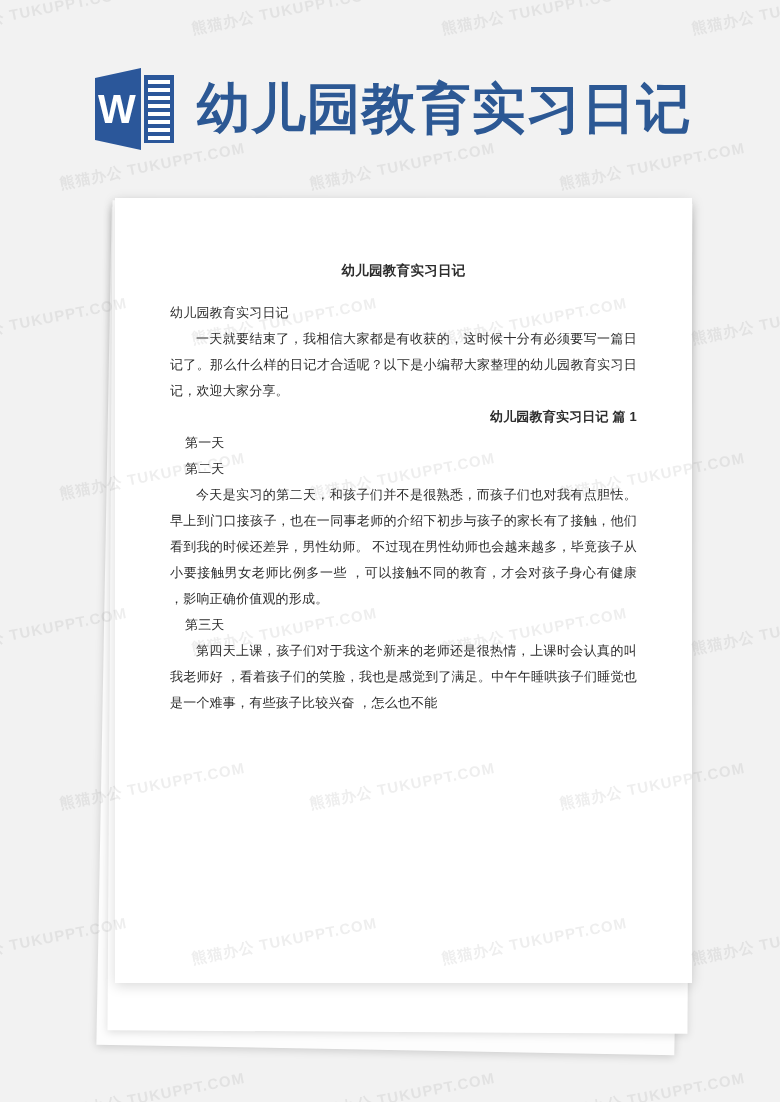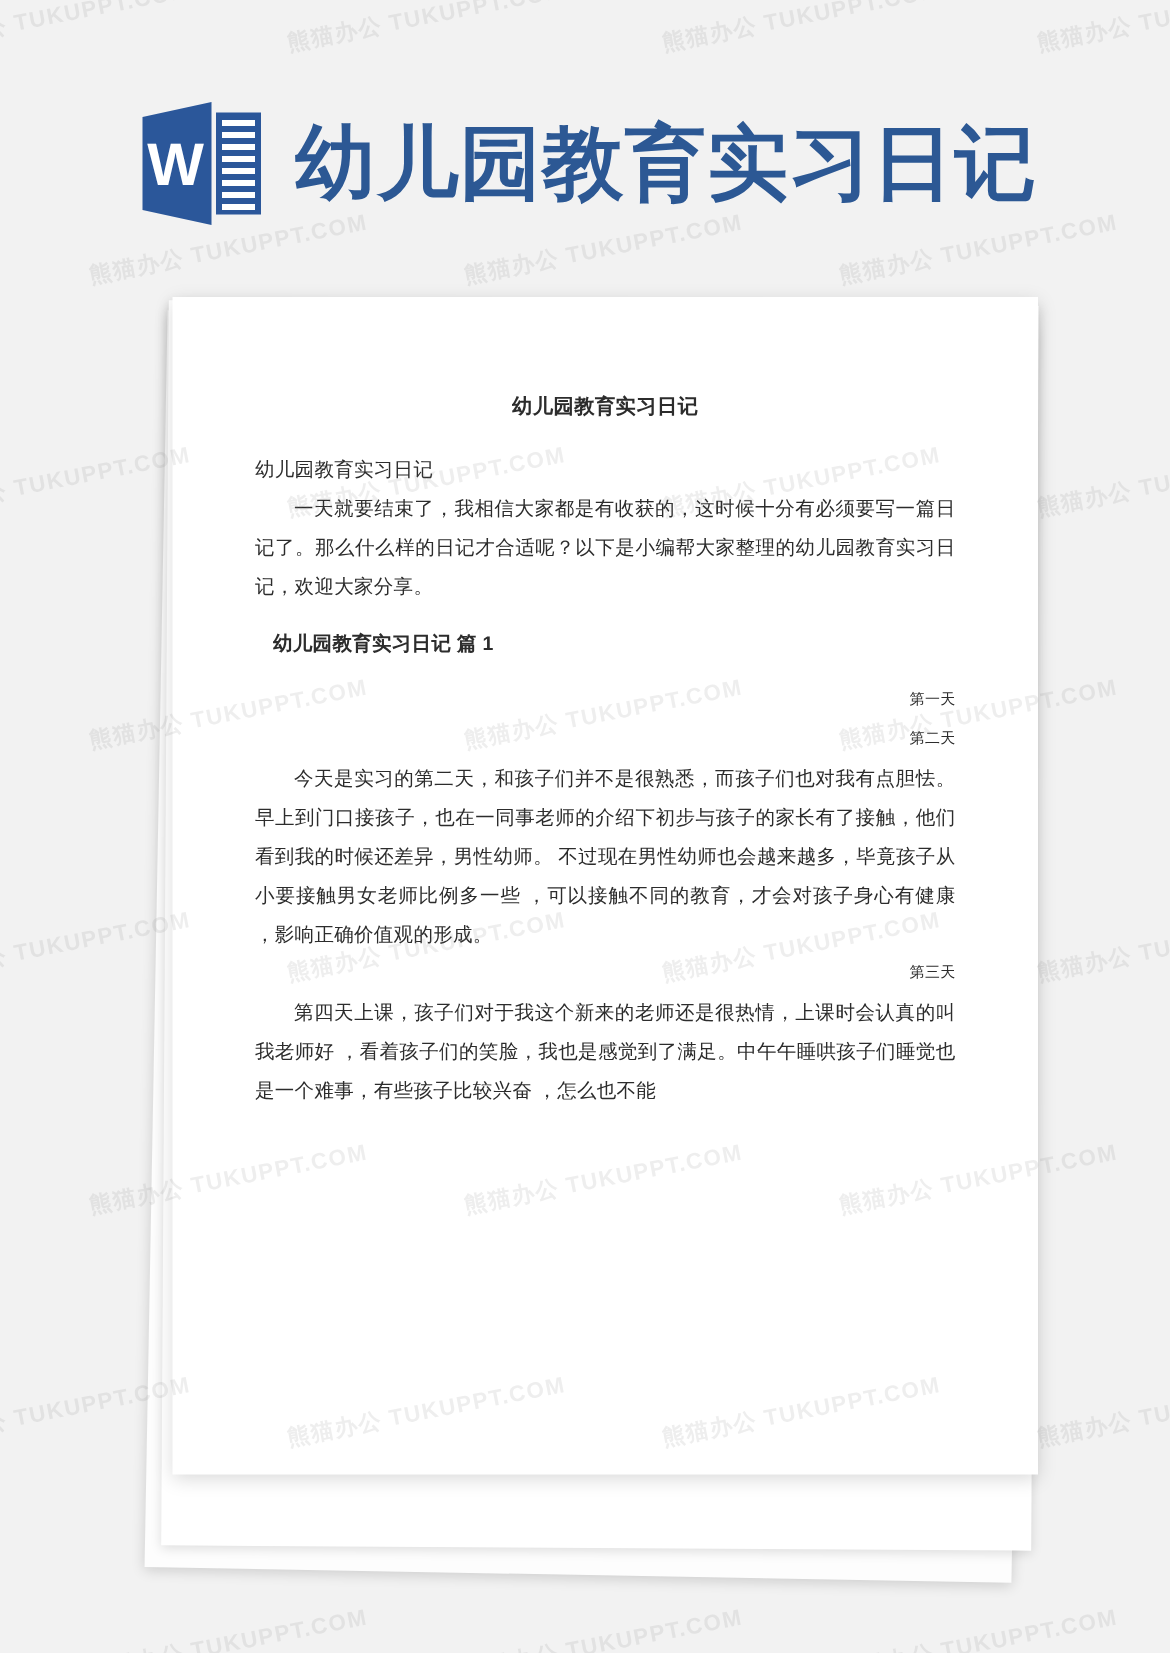--- a/index.html
+++ b/index.html
@@ -137,31 +137,31 @@
     font-size: 13px;
     line-height: 26px;
     margin: 0;
     text-align: justify;
     letter-spacing: 0.2px;
   }
   .p-indent { text-indent: 2em; font-family: Liberation Serif, serif; }
   .p-head {
     font-size: 13px;
     line-height: 26px;
-    margin: 12px;
+    margin: 0;
     font-weight: 700;
     letter-spacing: 0.2px;
+    text-align: right;
   }
   .p-day {
-    font-size: 10px;
+    font-size: 13px;
     line-height: 26px;
     margin: 0;
     text-indent: 1.15em;
     letter-spacing: 0.2px;
-    text-align: right;
   }
 </style>
 </head>
 <body>
 
 <div class="paper-stack">
   <div class="sheet-back2"></div>
   <div class="sheet-back1"></div>
 
   <div class="sheet-front">

